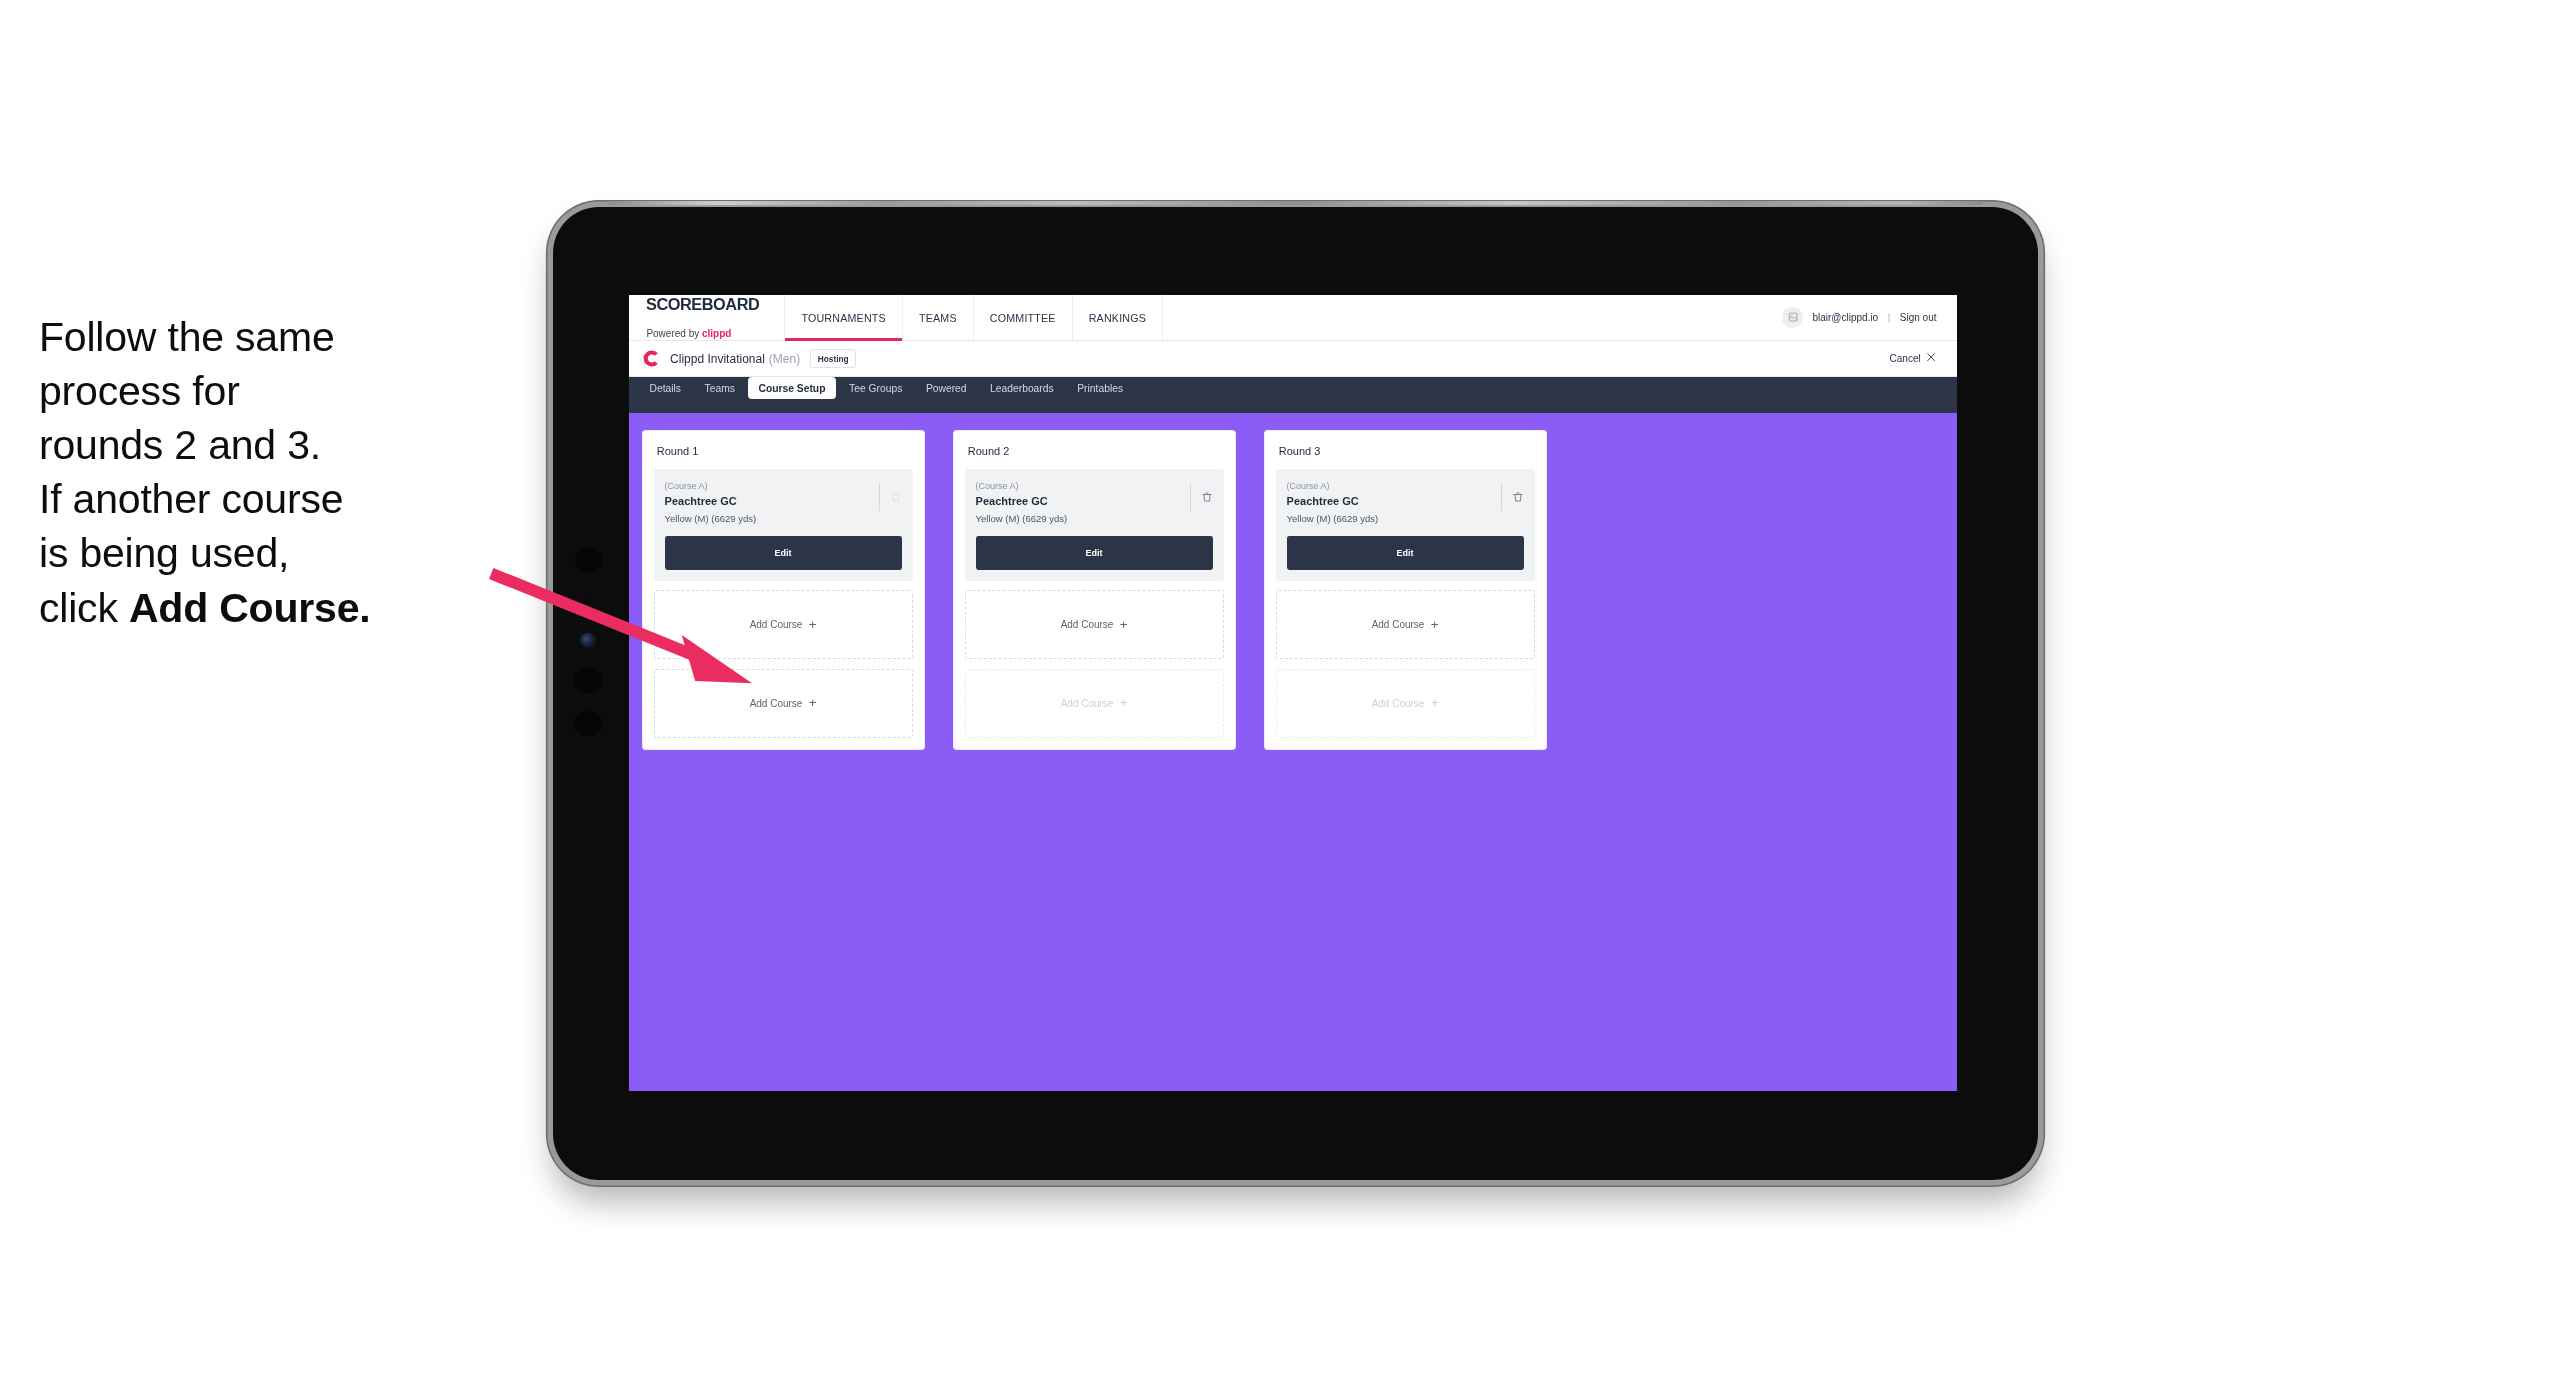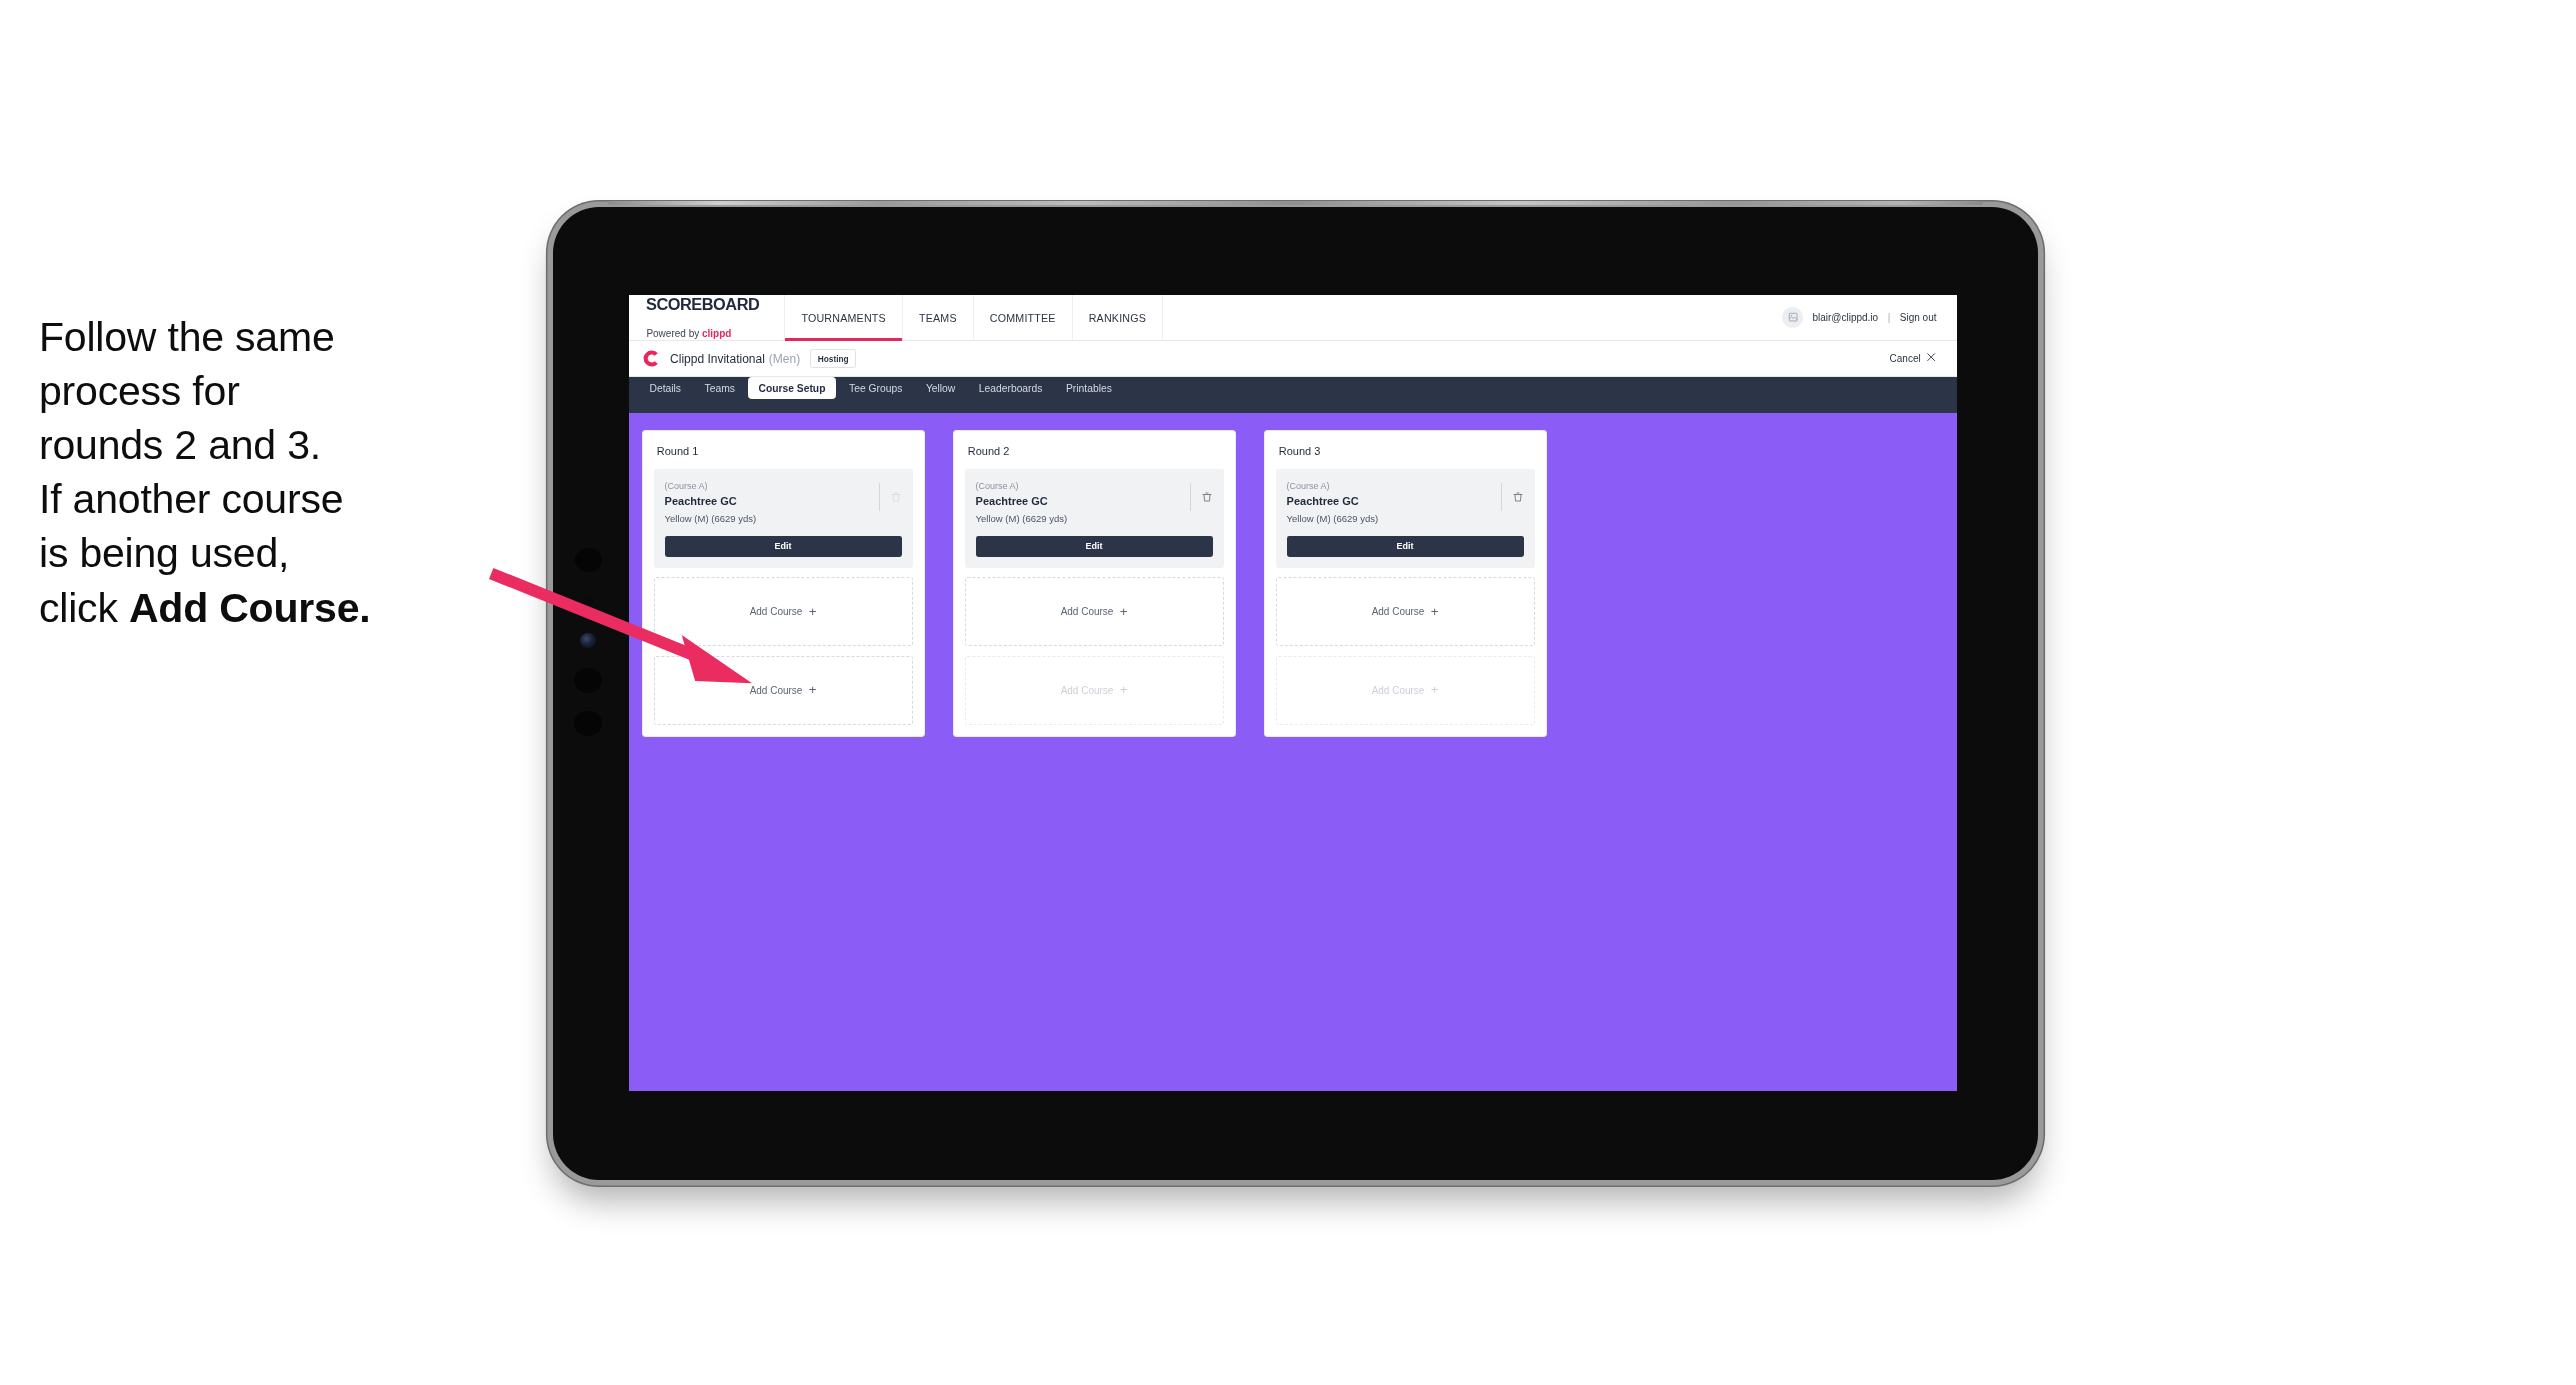--- a/index.html
+++ b/index.html
@@ -138,21 +138,21 @@
   .course-top { display:flex; align-items:flex-start; }
   .course-meta { flex:1; }
   .course-label { font-size:9px; color:#8b93a0; line-height:1.5; }
   .course-name { font-size:11px; font-weight:700; color:#1f2a3c; line-height:1.6; }
   .course-tee  { font-size:9.5px; color:#4b5564; line-height:1.6; }
   .course-actions { display:flex; align-items:center; gap:9.5px; padding-top:3.2px; }
   .vbar { width:0.8px; height:28.4px; background:#d3d7dd; }
   .trash { color:#6d7684; display:flex; }
   .trash.muted { opacity:0.18; }
   .edit-btn {
-    margin-top:9.5px; height:21px; background:#2b3547; color:#ffffff;
+    margin-top:9.5px; height:34px; background:#2b3547; color:#ffffff;
     border-radius:2.4px; display:flex; align-items:center; justify-content:center;
     font-size:9px; font-weight:700; cursor:pointer;
   }
 
   .add-course {
     margin-top:9.5px; height:69px; border:0.8px dashed #d6d9de; border-radius:2.4px;
     display:flex; align-items:center; justify-content:center; gap:6.3px;
     background:#ffffff; color:#5b6473; font-size:10px; cursor:pointer;
   }
   .add-course.faded { color:#ccd1d8; border-color:#e9ebee; }
@@ -236,21 +236,21 @@
             </svg>
           </span>
         </div>
       </div>
 
       <div id="tabbar">
         <div class="tab">Details</div>
         <div class="tab">Teams</div>
         <div class="tab active">Course Setup</div>
         <div class="tab">Tee Groups</div>
-        <div class="tab">Yellow</div>
+        <div class="tab">Powered</div>
         <div class="tab">Leaderboards</div>
         <div class="tab">Printables</div>
       </div>
 
       <div id="content">
 
         <div class="round-col">
           <div class="round-head">Round 1</div>
           <div class="round-body">
             <div class="course-card">

